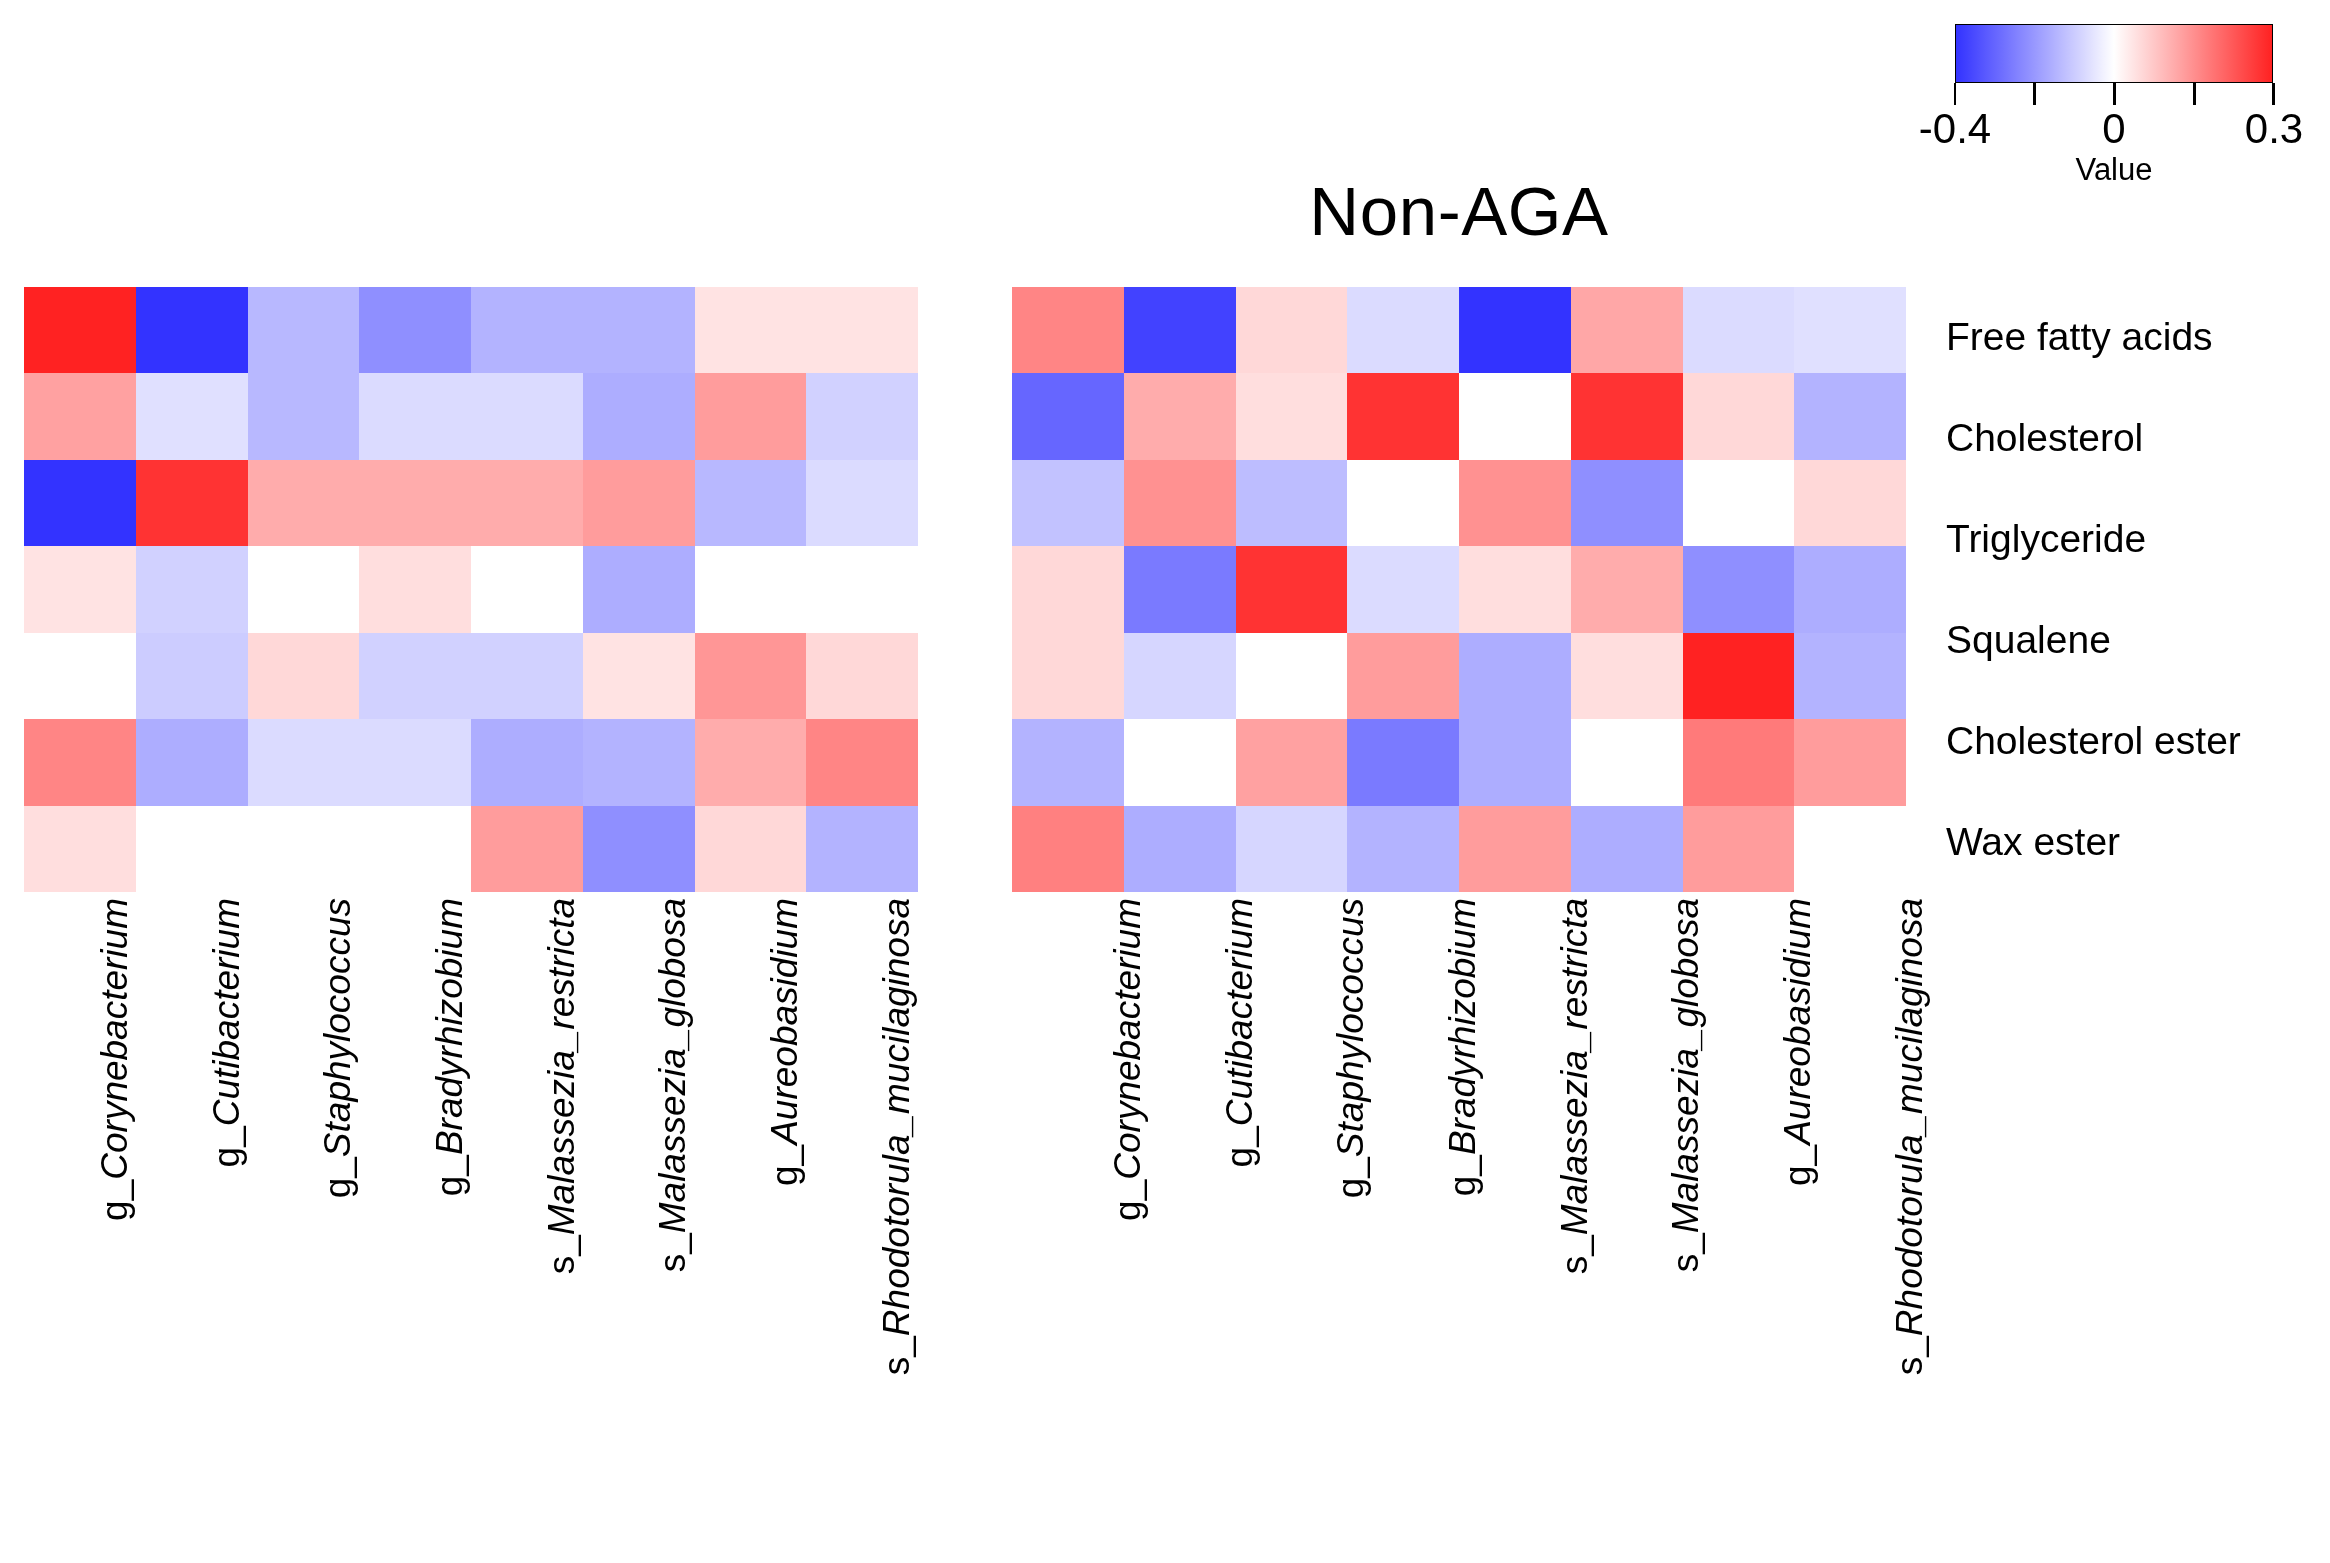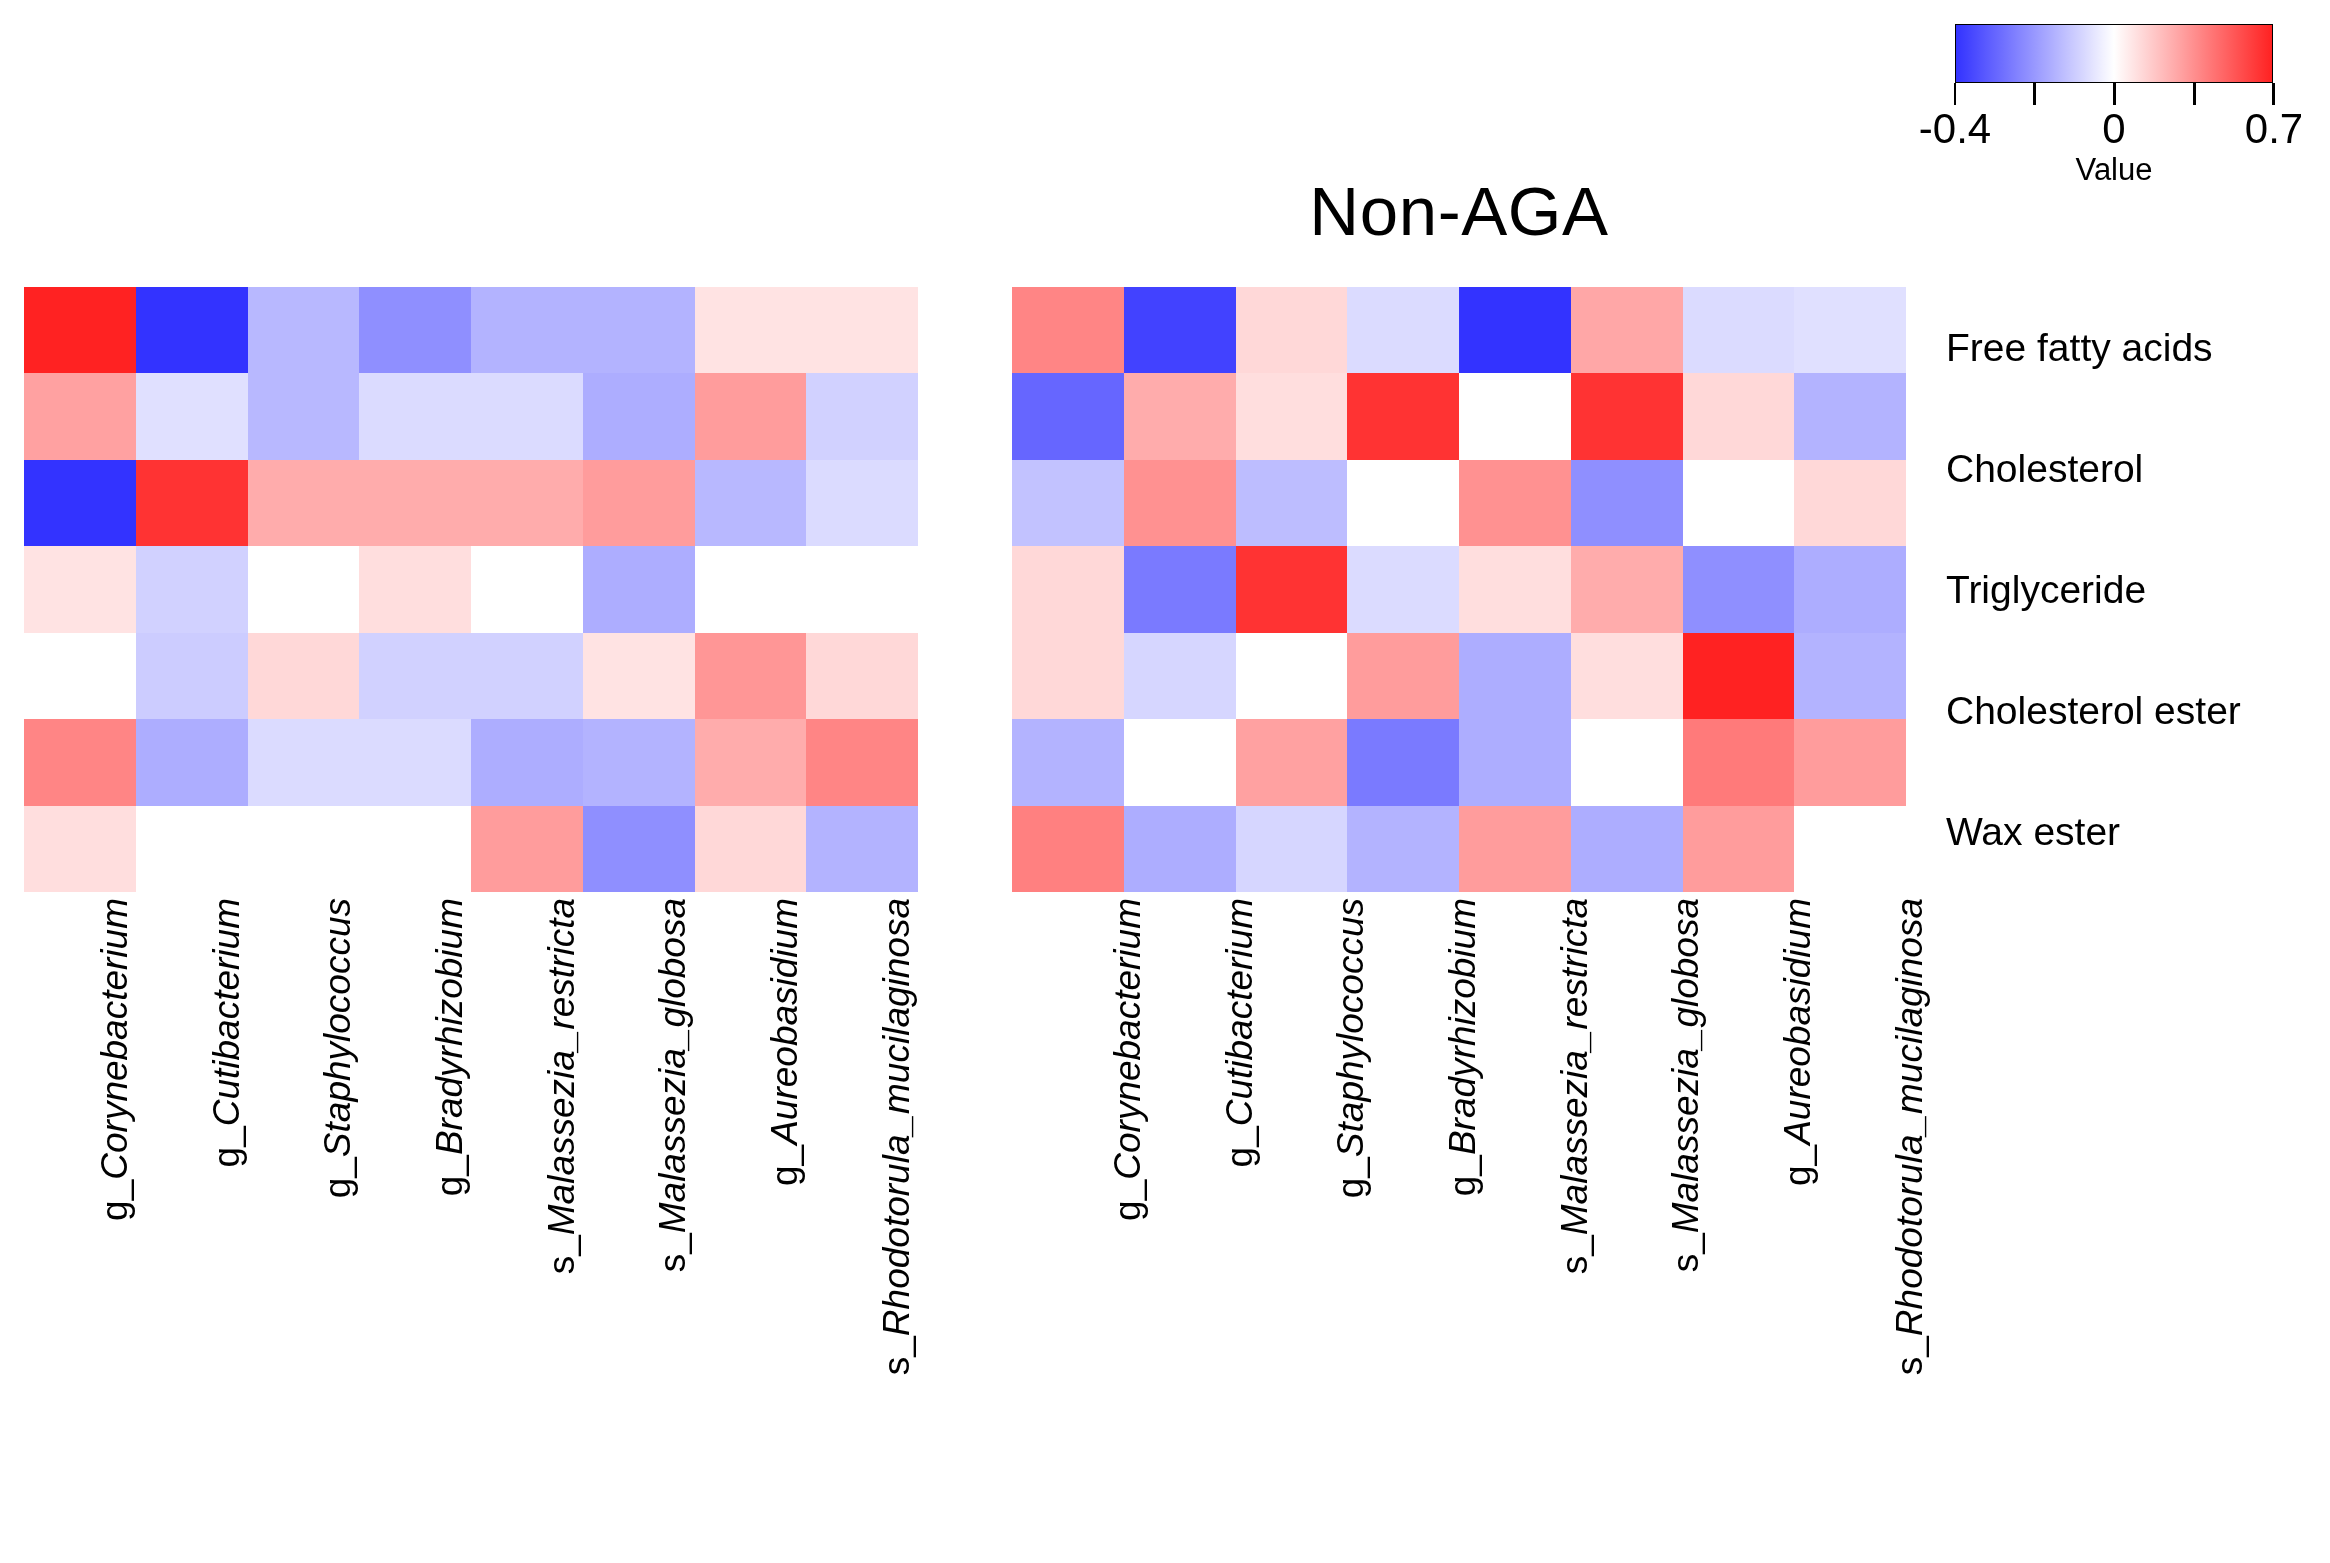--- a/index.html
+++ b/index.html
@@ -59,21 +59,21 @@
     <div id="cticks">
         <div class="tk" style="left: -1.3px;"></div>
         <div class="tk" style="left: 78px;"></div>
         <div class="tk" style="left: 158px;"></div>
         <div class="tk" style="left: 238px;"></div>
         <div class="tk" style="left: 317px;"></div>
       </div>
     <div id="clabels">
         <span style="left: 19px; transform: translateX(-50%);">-0.4</span>
         <span style="left: 178px; transform: translateX(-50%);">0</span>
-        <span style="left: 338px; transform: translateX(-50%);">0.7</span>
+        <span style="left: 338px; transform: translateX(-50%);">0.3</span>
       </div>
     <div id="legend-title">Value</div>
   </div>
 
   <div class="panel" id="panel-aga">
     <div class="grid" id="grid-aga">
         <div class="cell" style="background: rgb(255, 34, 34);"></div>
         <div class="cell" style="background: rgb(51, 51, 255);"></div>
         <div class="cell" style="background: rgb(184, 184, 255);"></div>
         <div class="cell" style="background: rgb(143, 143, 255);"></div>
@@ -191,20 +191,21 @@
         <div class="cell" style="background: rgb(173, 173, 255);"></div>
         <div class="cell" style="background: rgb(255, 156, 156);"></div>
         <div class="cell" style="background: rgb(255, 255, 255);"></div>
       </div>
   </div>
 
   <div id="rowlabels">
       <div class="rl">Free fatty acids</div>
       <div class="rl">Cholesterol</div>
       <div class="rl">Triglyceride</div>
+      <div class="rl">Squalene</div>
       <div class="rl">Cholesterol ester</div>
       <div class="rl">Wax ester</div>
     </div>
 
   <div class="collabels" id="cols-aga">
       <div class="cl" style="left: 70px;"><span class="pfx">g_</span>Corynebacterium</div>
       <div class="cl" style="left: 182px;"><span class="pfx">g_</span>Cutibacterium</div>
       <div class="cl" style="left: 293px;"><span class="pfx">g_</span>Staphylococcus</div>
       <div class="cl" style="left: 405px;"><span class="pfx">g_</span>Bradyrhizobium</div>
       <div class="cl" style="left: 517px;"><span class="pfx">s_</span>Malassezia_restricta</div>

